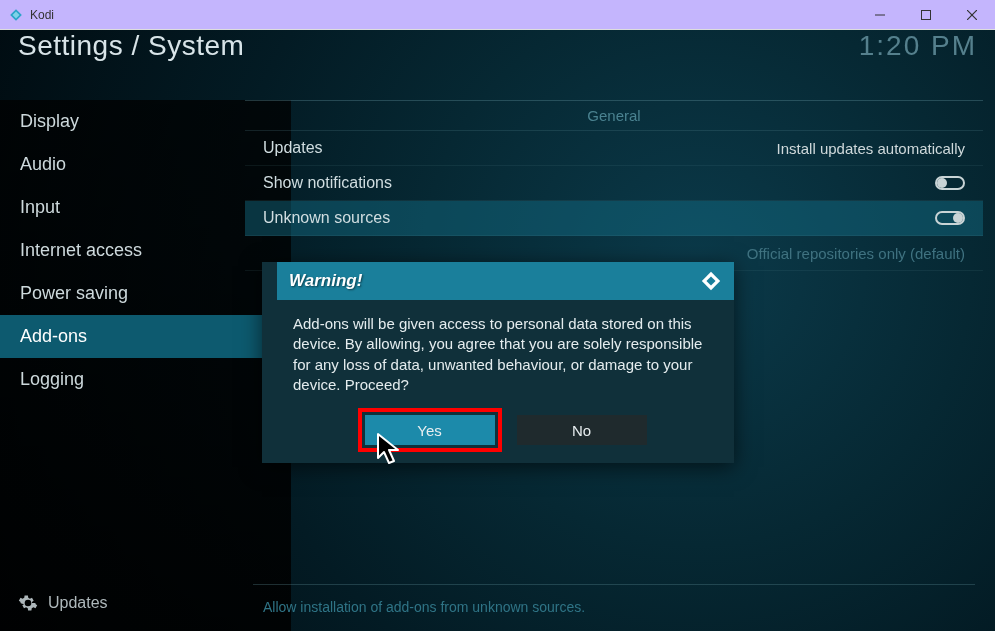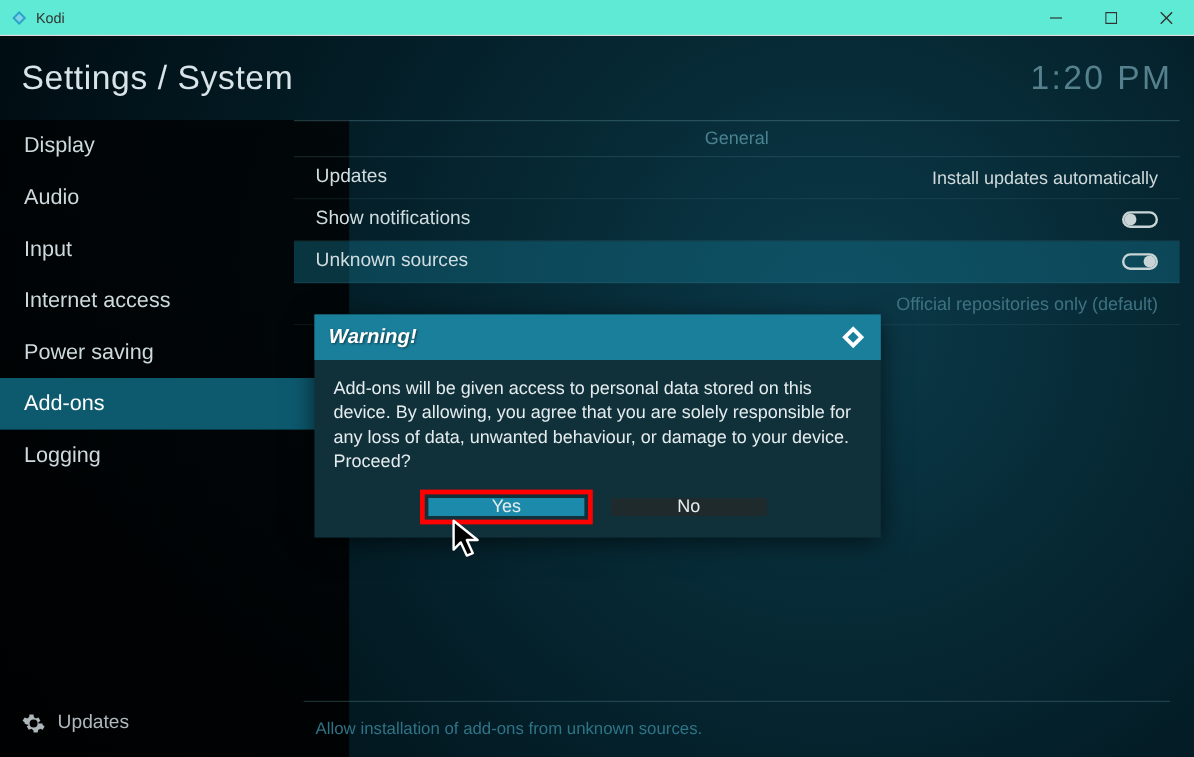--- a/index.html
+++ b/index.html
@@ -1,26 +1,26 @@
 <!DOCTYPE html>
 <html><head>
 <meta charset="utf-8">
 <style>
 * { margin: 0; padding: 0; box-sizing: border-box; font-family: "Segoe UI", Arial, sans-serif; }
 body { width: 995px; height: 631px; background: #fff; overflow: hidden; position: relative; }
 
 
-.titlebar { height: 30px; background: #5eead4; display: flex; align-items: center; padding-left: 8px; border-bottom: 1px solid #ddd; }
+.titlebar { height: 30px; background: #c4b5fd; display: flex; align-items: center; padding-left: 8px; border-bottom: 1px solid #ddd; }
 .titlebar .app-icon { width: 16px; height: 16px; margin-right: 6px; display:flex; align-items:center; justify-content:center;}
 .titlebar .app-title { font-size: 12px; color: #333; flex: 1; }
 .titlebar .win-btn { width: 46px; height: 30px; display:flex; align-items:center; justify-content:center; font-size: 14px; color:#333; }
 
 .app-body { position: relative; width: 995px; height: 601px; background: radial-gradient(circle at 70% 40%, #0b3a4a 0%, #062833 35%, #031b24 60%, #000a0f 100%); }
 
-.header-row { position: absolute; top: 0; left: 0; right: 0; height: 70px; display:flex; align-items:center; justify-content: space-between; padding: 0 18px; }
+.header-row { position: absolute; top: 0; left: 0; right: 0; height: 70px; display:flex; align-items:flex-start; justify-content: space-between; padding: 0 18px; }
 .breadcrumb { font-size: 28px; font-weight: 300; color: #d8e4e8; letter-spacing: 0.5px; }
 .clock { font-size: 28px; font-weight: 400; color: #55808d; letter-spacing: 2px; }
 
 .sidebar { position: absolute; top: 70px; left: 0; width: 291px; bottom: 0; background: linear-gradient(180deg, rgba(0,0,0,0.75), rgba(0,0,0,0.88)); }
 .sidebar-item { height: 43px; display:flex; align-items:center; padding-left: 20px; font-size: 18px; font-weight: 300; color: #cdd9dc; cursor:pointer; }
 .sidebar-item.active { background: #0d5a6f; color: #fff; }
 .sidebar-footer { position:absolute; bottom: 18px; left: 0; right:0; display:flex; align-items:center; padding-left: 18px; gap: 10px; color: #aeb8bb; font-size: 16px; }
 
 .content { position:absolute; top: 70px; left: 245px; right: 12px; bottom: 0; border-top: 1px solid rgba(100,150,160,0.35); }
 .section-header { text-align:center; color: #4a8290; font-size: 15px; padding: 6px 1px; border-bottom: 1px solid rgba(100,150,160,0.2); }
@@ -28,26 +28,26 @@
 .row.highlight { background: rgba(20,110,135,0.45); }
 .row .value { color: #cfd9db; font-size: 15px; }
 .row.dimmed .label, .row.dimmed .value { color: #3f7280; text-align: center; }
 .toggle { width: 30px; height: 14px; border: 2px solid #c9d4d6; border-radius: 10px; position: relative; }
 .toggle::after { content:""; position:absolute; width:10px; height:10px; background:#c9d4d6; border-radius:50%; top:0; left:0; }
 .toggle.on::after { left:auto; right:0; }
 
 .footer-hint { position:absolute; bottom: 16px; left: 18px; font-size: 14px; color: #2f7486; }
 .content-divider { position:absolute; bottom: 46px; left:8px; right:8px; height:1px; background: rgba(100,150,160,0.3); }
 
-.dialog { position:absolute; left: 262px; top: 232px; width: 472px; background: #10303a; box-shadow: 0 4px 20px rgba(0,0,0,0.6); }
+.dialog { position:absolute; left: 262px; top: 232px; width: 472px; background: #10303a; box-shadow: 0 4px 20px rgba(0,0,0,0.6); padding-left: 15px; }
 .dialog-header { height: 38px; background: #1a7f9b; display:flex; align-items:center; justify-content: space-between; padding: 0 12px; }
 .dialog-title { font-size: 17px; font-weight: 600; font-style: italic; color: #fff; text-shadow: 1px 1px 2px rgba(0,0,0,0.5); }
 .dialog-body { padding: 14px 16px 10px 16px; font-size: 15px; line-height: 1.35; color: #e4ecee; }
 .dialog-buttons { display:flex; justify-content:center; gap: 22px; padding: 10px 0 18px 0; }
-.dlg-btn { width: 130px; height: 15px; display:flex; align-items:center; justify-content:center; font-size: 15px; color:#e8eef0; cursor:pointer; }
+.dlg-btn { width: 130px; height: 30px; display:flex; align-items:center; justify-content:center; font-size: 15px; color:#e8eef0; cursor:pointer; }
 .dlg-btn.no { background: #1f2a2d; }
 .dlg-btn.yes { background: #1c8aaa; outline: 4px solid #ff0000; outline-offset: 3px; }
 
 .cursor-svg { position:absolute; left: 376px; top: 402px; pointer-events:none; }
 
 .kodi-logo-sm svg, .kodi-logo-dlg svg { display:block; }
 .gear-icon svg { display:block; }
 </style>
 </head>
 <body>

